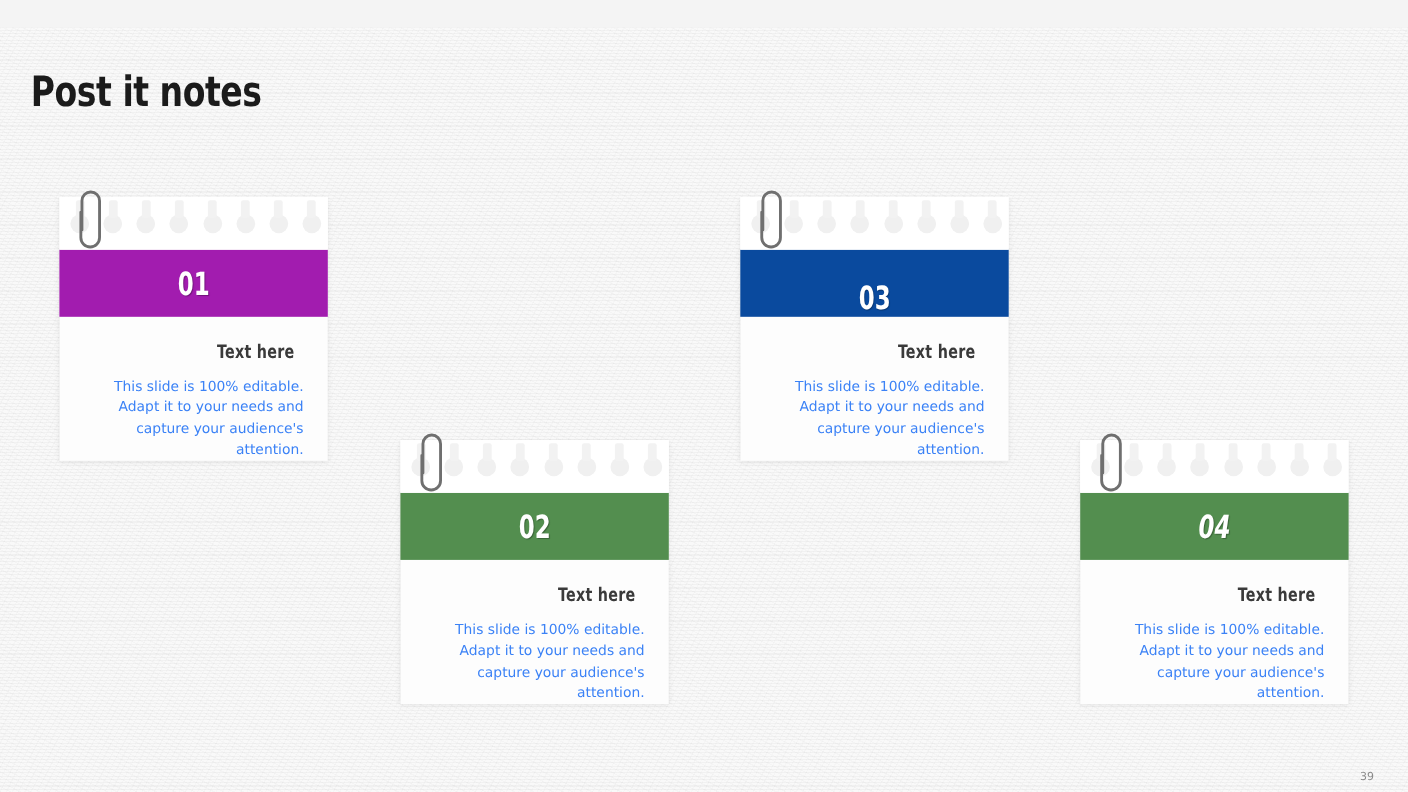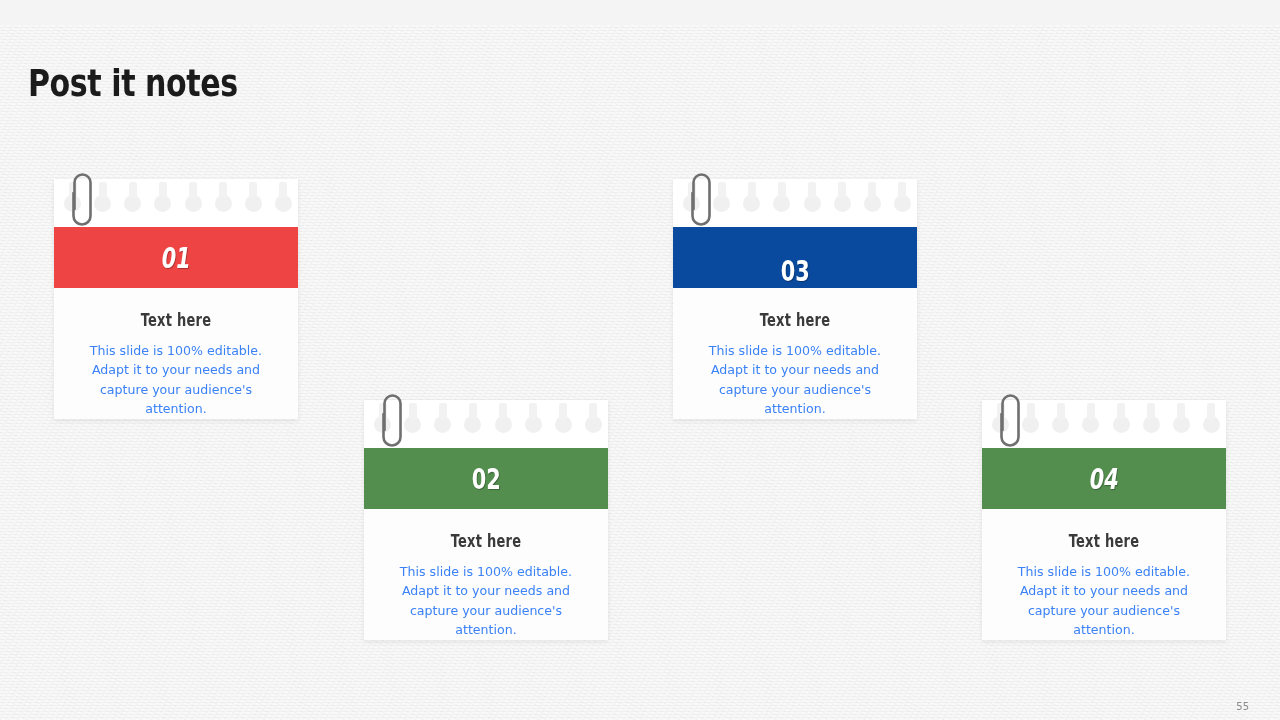--- a/index.html
+++ b/index.html
@@ -92,21 +92,21 @@
     font-weight:bold;
     font-stretch:condensed;
     color:#ffffff;
     letter-spacing:0px;
     transform:scaleX(0.8);
     text-shadow:1px 1px 1px rgba(0,0,0,0.30);
   }
 
   .card-body {
     padding:22px 14px 0 14px;
-    text-align:center;
+    text-align:right;
   }
 
   .card-heading {
     font-family:"DejaVu Sans Condensed","Liberation Sans Narrow","Liberation Sans", sans-serif;
     font-size:17px;
     font-weight:bold;
     font-stretch:condensed;
     color:#3a3a3a;
     transform:scaleX(0.85);
     letter-spacing:0.3px;
@@ -152,21 +152,21 @@
         <span class="hole"></span>
         <span class="hole"></span>
         <span class="hole"></span>
         <span class="hole"></span>
         <span class="hole"></span>
         <span class="hole"></span>
         <span class="hole"></span>
         <span class="hole"></span>
       </div>
     </div>
-    <div class="card-band" style="background: #ef4444; font-style: italic;">
+    <div class="card-band" style="background: #a21caf;">
       <span class="band-number">01</span>
     </div>
     <div class="card-body">
       <div class="card-heading">Text here</div>
       <div class="card-text">This slide is 100% editable. Adapt it to your needs and capture your audience's attention.</div>
     </div>
     <svg class="clip" viewBox="0 0 34 74">
       <path d="M9.5 40 L9.5 13.5 A8 8 0 0 1 25.5 13.5 L25.5 47 A8.5 8.5 0 0 1 8.5 47 L8.5 24" fill="none" stroke="#6f6f6f" stroke-width="2.6" stroke-linecap="round"></path>
     </svg>
   </div>
@@ -239,15 +239,15 @@
     </div>
     <div class="card-body">
       <div class="card-heading">Text here</div>
       <div class="card-text">This slide is 100% editable. Adapt it to your needs and capture your audience's attention.</div>
     </div>
     <svg class="clip" viewBox="0 0 34 74">
       <path d="M9.5 40 L9.5 13.5 A8 8 0 0 1 25.5 13.5 L25.5 47 A8.5 8.5 0 0 1 8.5 47 L8.5 24" fill="none" stroke="#6f6f6f" stroke-width="2.6" stroke-linecap="round"></path>
     </svg>
   </div>
 
-  <div id="page-number">55</div>
+  <div id="page-number">39</div>
 
 </div>
 
 </body></html>

